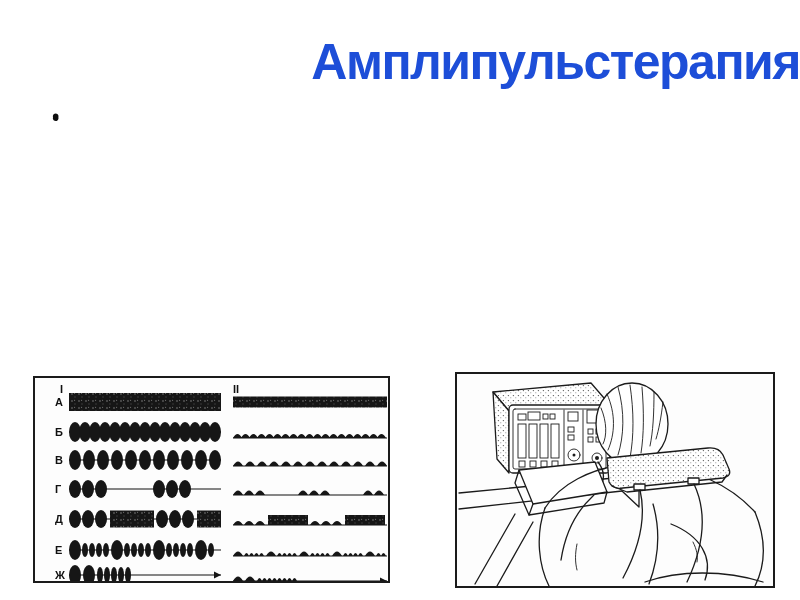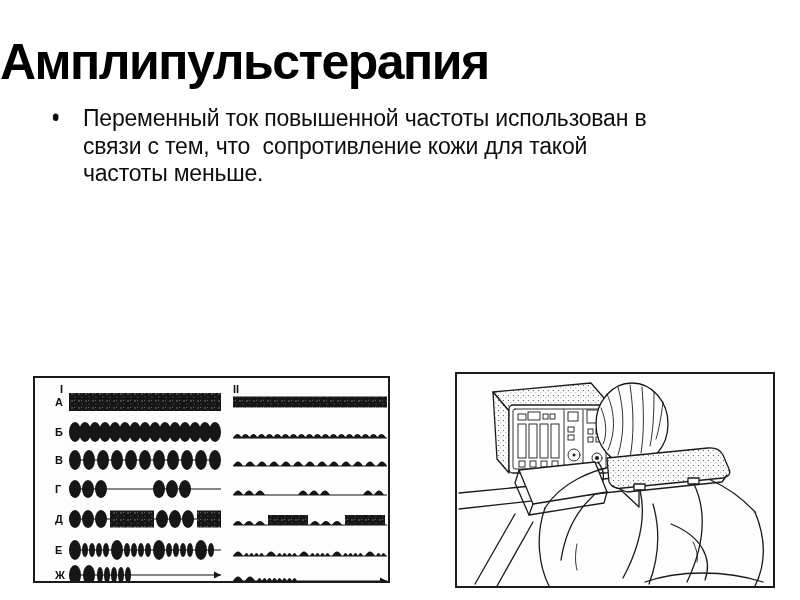--- a/index.html
+++ b/index.html
@@ -1,19 +1,19 @@
 <!DOCTYPE html>
 <html><head>
 <meta charset="utf-8">
 <style>
   html,body{margin:0;padding:0}
   body{width:800px;height:600px;position:relative;background:#ffffff;overflow:hidden;
        font-family:"Liberation Sans",sans-serif;color:#0e0e0e}
-  .title{position:absolute;top:33px;left:0;width:100%;text-align:left;
-         font-size:50px;font-weight:bold;letter-spacing:-1.5px;color:#000000;white-space:nowrap}
+  .title{position:absolute;top:33px;left:0;width:100%;text-align:right;
+         font-size:50px;font-weight:bold;letter-spacing:-1.5px;color:#1d4ed8;white-space:nowrap}
   .bullets{position:absolute;left:50px;top:103px;width:718px;margin:0;padding:0;list-style:none}
   .bullets li{position:relative;padding-left:33px;font-size:23px;line-height:27.6px;margin:0 0 2px 0}
   .marker{position:absolute;left:2px;top:-1px;font-size:21px}
   .btext{white-space:pre-wrap;letter-spacing:-0.2px}
   .fig{position:absolute;background:#fdfdfd;border:2px solid #1b1b1b;box-sizing:border-box}
   #fig-wave{left:33px;top:376px;width:357px;height:207px}
   #fig-app{left:455px;top:372px;width:320px;height:216px}
   .fig svg{display:block;width:100%;height:100%}
   .wlab{font:bold 11px "Liberation Sans",sans-serif;fill:#111}
   .ln{fill:none;stroke:#1b1b1b;stroke-width:1.3;stroke-linecap:round;stroke-linejoin:round}
@@ -27,23 +27,20 @@
 <body>
 
 <div class="title">Амплипульстерапия</div>
 
 <ul class="bullets">
   <li>
     <span class="marker">•</span>
   </li>
   <li>
     <span class="marker">•</span>
-    <span class="btext">Переменный ток повышенной частоты использован в
-связи с тем, что  сопротивление кожи для такой
-частоты меньше.</span>
   </li>
 </ul>
 
 <div class="fig" id="fig-wave">
   <svg viewBox="0 0 353 203">
     <defs>
       <pattern id="bnoise" width="7" height="7" patternUnits="userSpaceOnUse">
         <rect width="7" height="7" fill="#161616"></rect>
         <circle cx="2" cy="2" r="0.9" fill="#5a5a5a"></circle>
         <circle cx="5" cy="5" r="0.8" fill="#3d3d3d"></circle>

